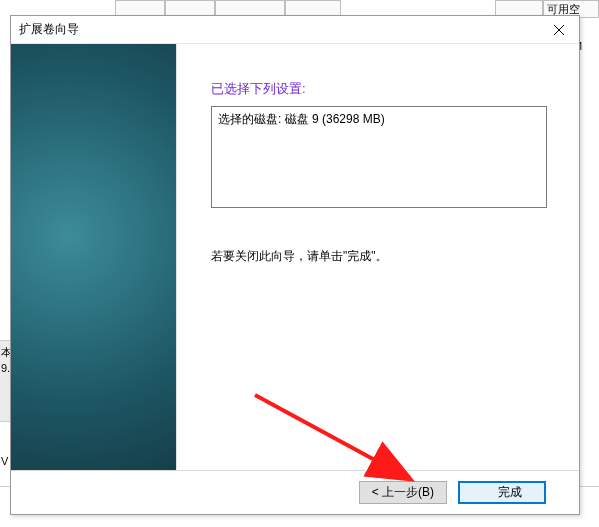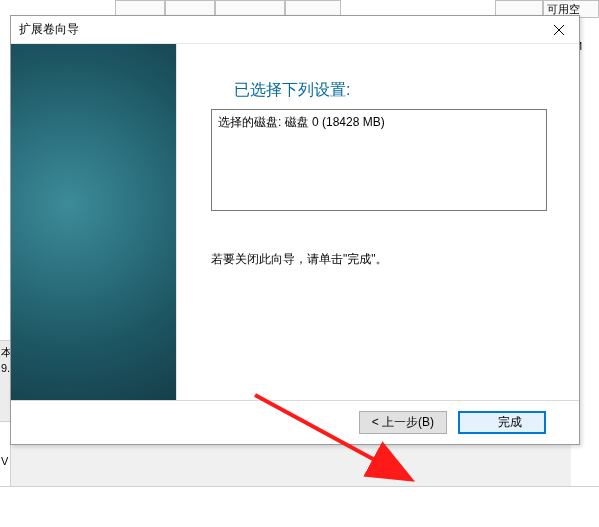--- a/index.html
+++ b/index.html
@@ -64,21 +64,21 @@
     height: 40px;
     background: #fff;
     border-top: 1px solid #d0d0d0;
   }
 
   .wizard-window {
     position: absolute;
     left: 10px;
     top: 15px;
     width: 570px;
-    height: 430px;
+    height: 500px;
     background: #ffffff;
     border: 1px solid #9a9a9a;
     box-shadow: 2px 2px 4px rgba(0,0,0,0.15);
     box-sizing: border-box;
     display: flex;
     flex-direction: column;
   }
   .titlebar {
     height: 28px;
     background: #ffffff;
@@ -120,24 +120,23 @@
     display: flex;
     flex-direction: column;
   }
   .heading {
     font-size: 16.5px;
     font-weight: bold;
     color: #000;
     margin-bottom: 56px;
   }
   .settings-label {
-    font-size: 16px;
-    color: #0369a1;
+    font-size: 13px;
+    color: #6d28d9;
     margin-bottom: 8px;
-    margin-left: 23px;
   }
   .settings-box {
     width: 336px;
     height: 102px;
     border: 1px solid #7a7a7a;
     box-sizing: border-box;
     padding: 4px 6px;
     font-size: 12px;
     color: #000;
     background: #fff;
@@ -220,21 +219,21 @@
         <line x1="10" y1="0" x2="0" y2="10" stroke="#000" stroke-width="1"></line>
       </svg>
     </div>
   </div>
 
   <div class="body-area">
     <div class="side-graphic"></div>
     <div class="content">
       <div class="settings-label">已选择下列设置:</div>
       <div class="settings-box">
-        <div>选择的磁盘: 磁盘 0 (18428 MB)</div>
+        <div>选择的磁盘: 磁盘 9 (36298 MB)</div>
       </div>
       <div class="close-instruction">若要关闭此向导，请单击"完成"。</div>
     </div>
   </div>
 
   <div class="button-row">
     <button class="btn">&lt; 上一步(B)</button>
     <button class="btn default" style="margin-left:0;">完成</button>
     <div class="btn-gap"></div>
   </div>

